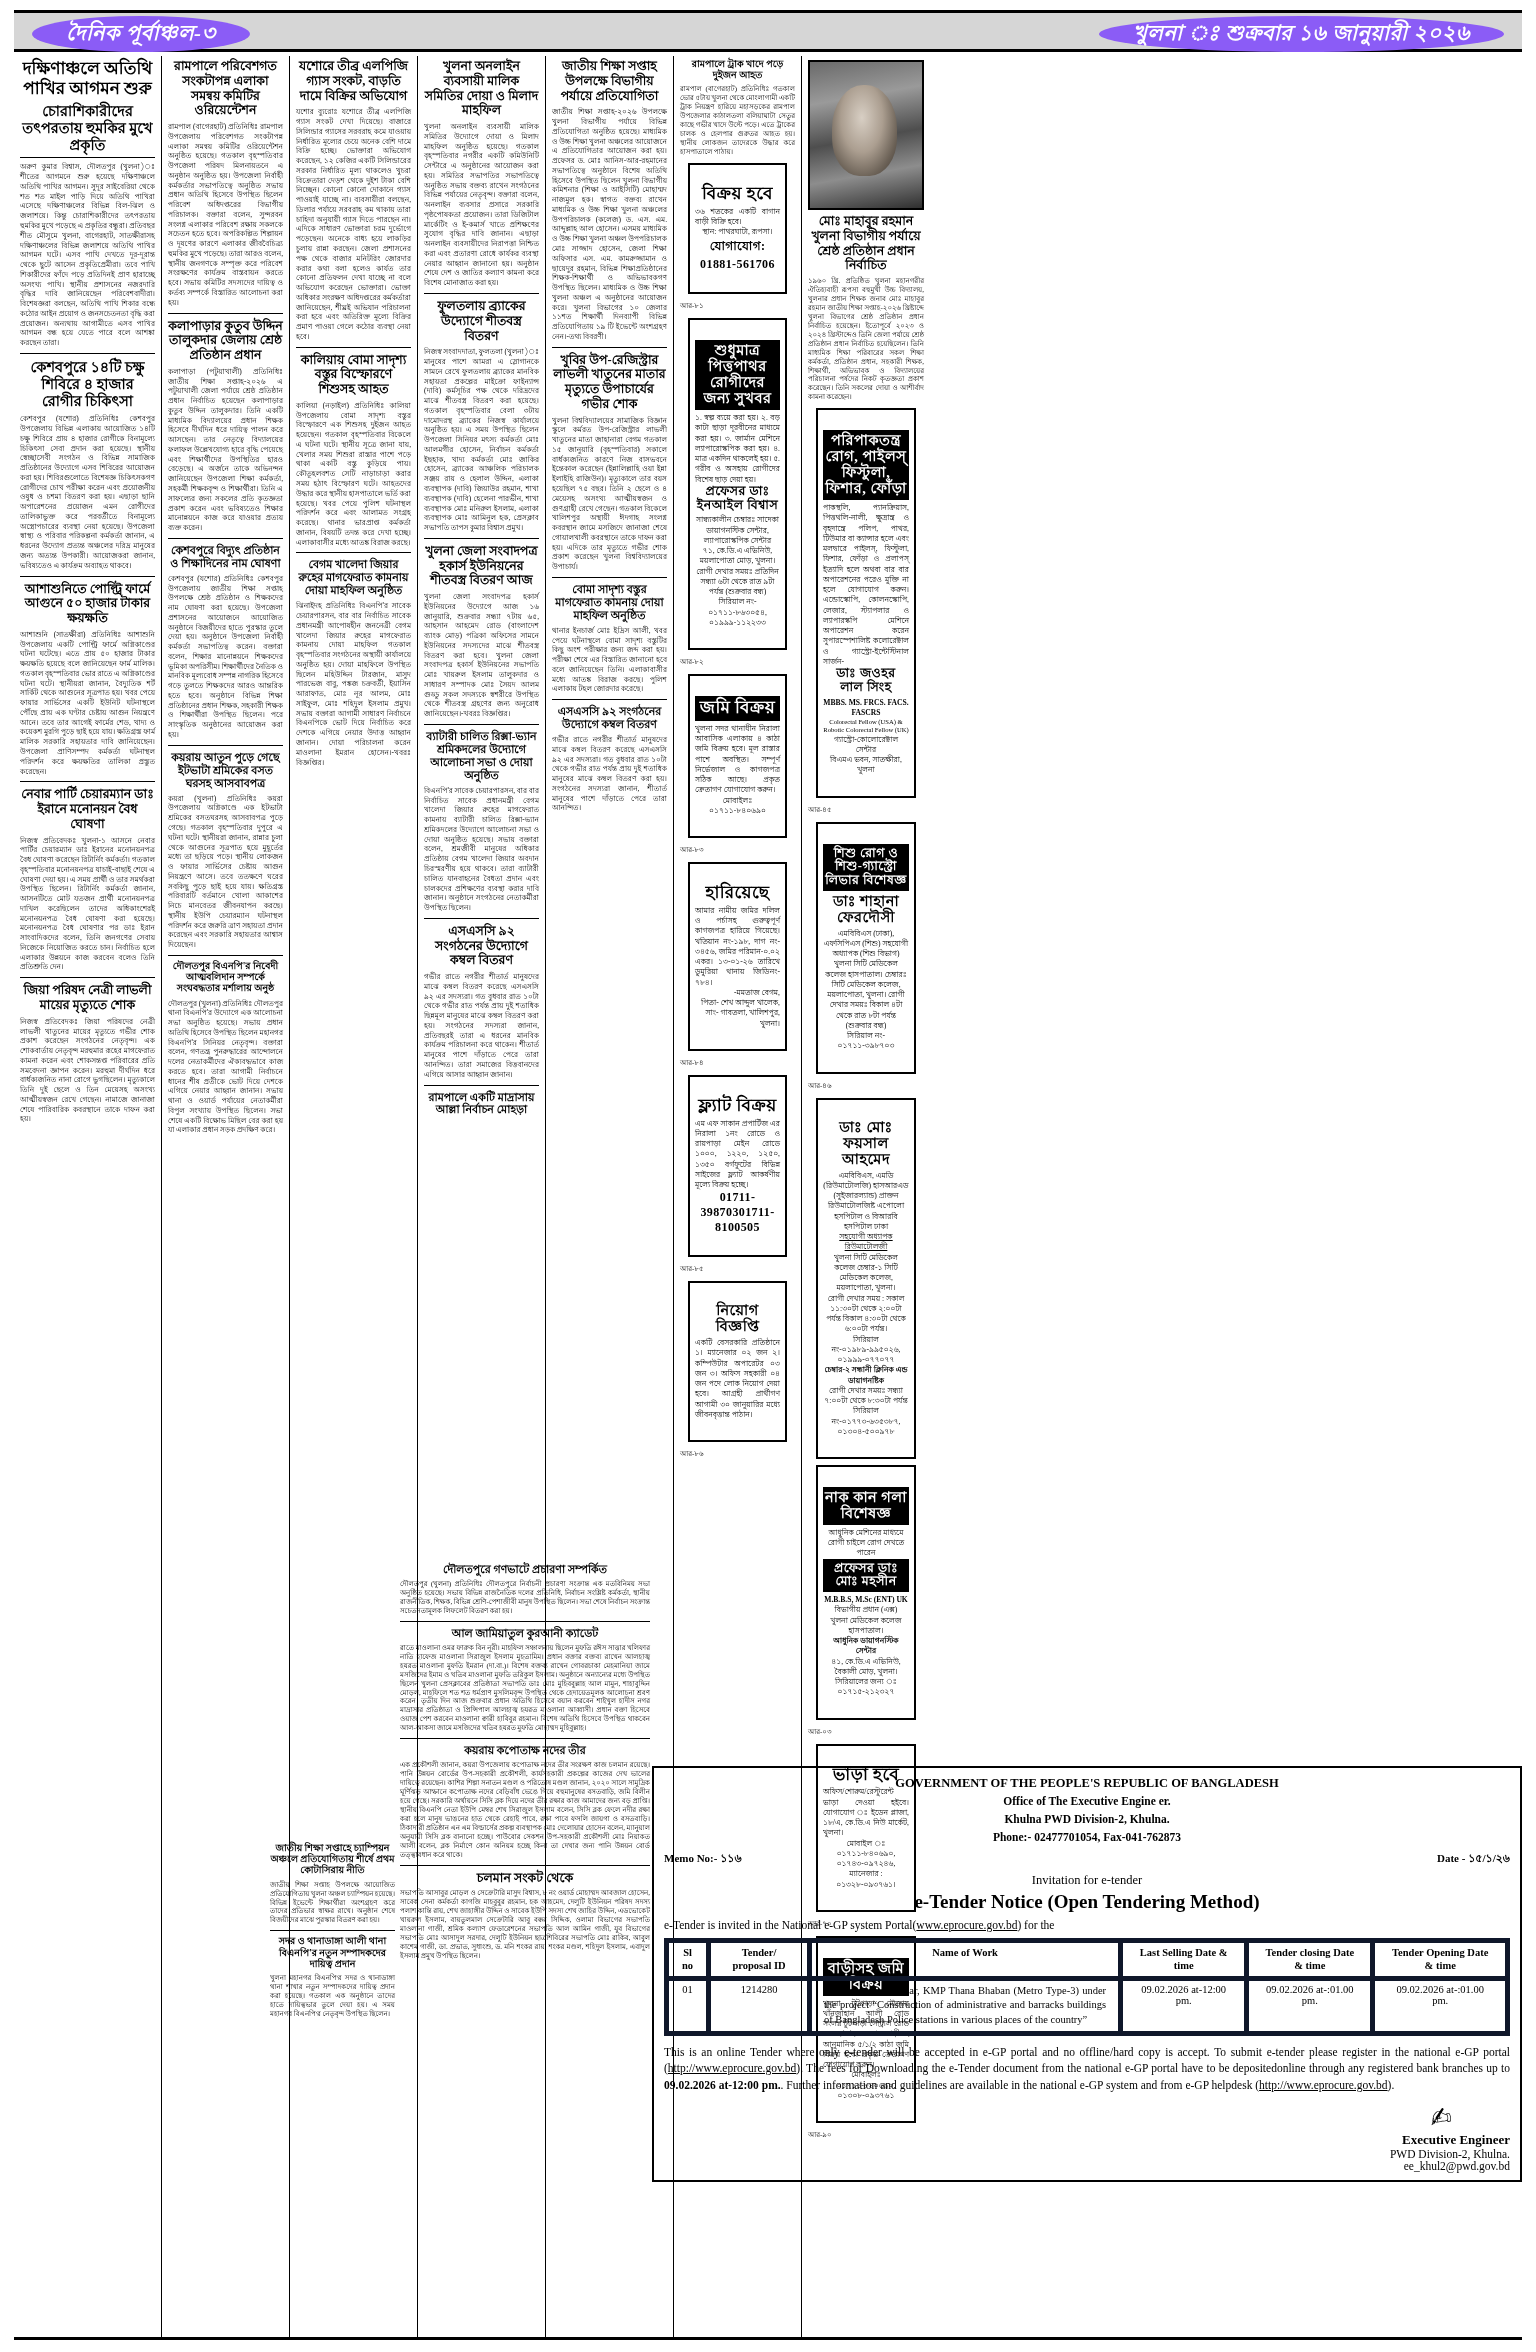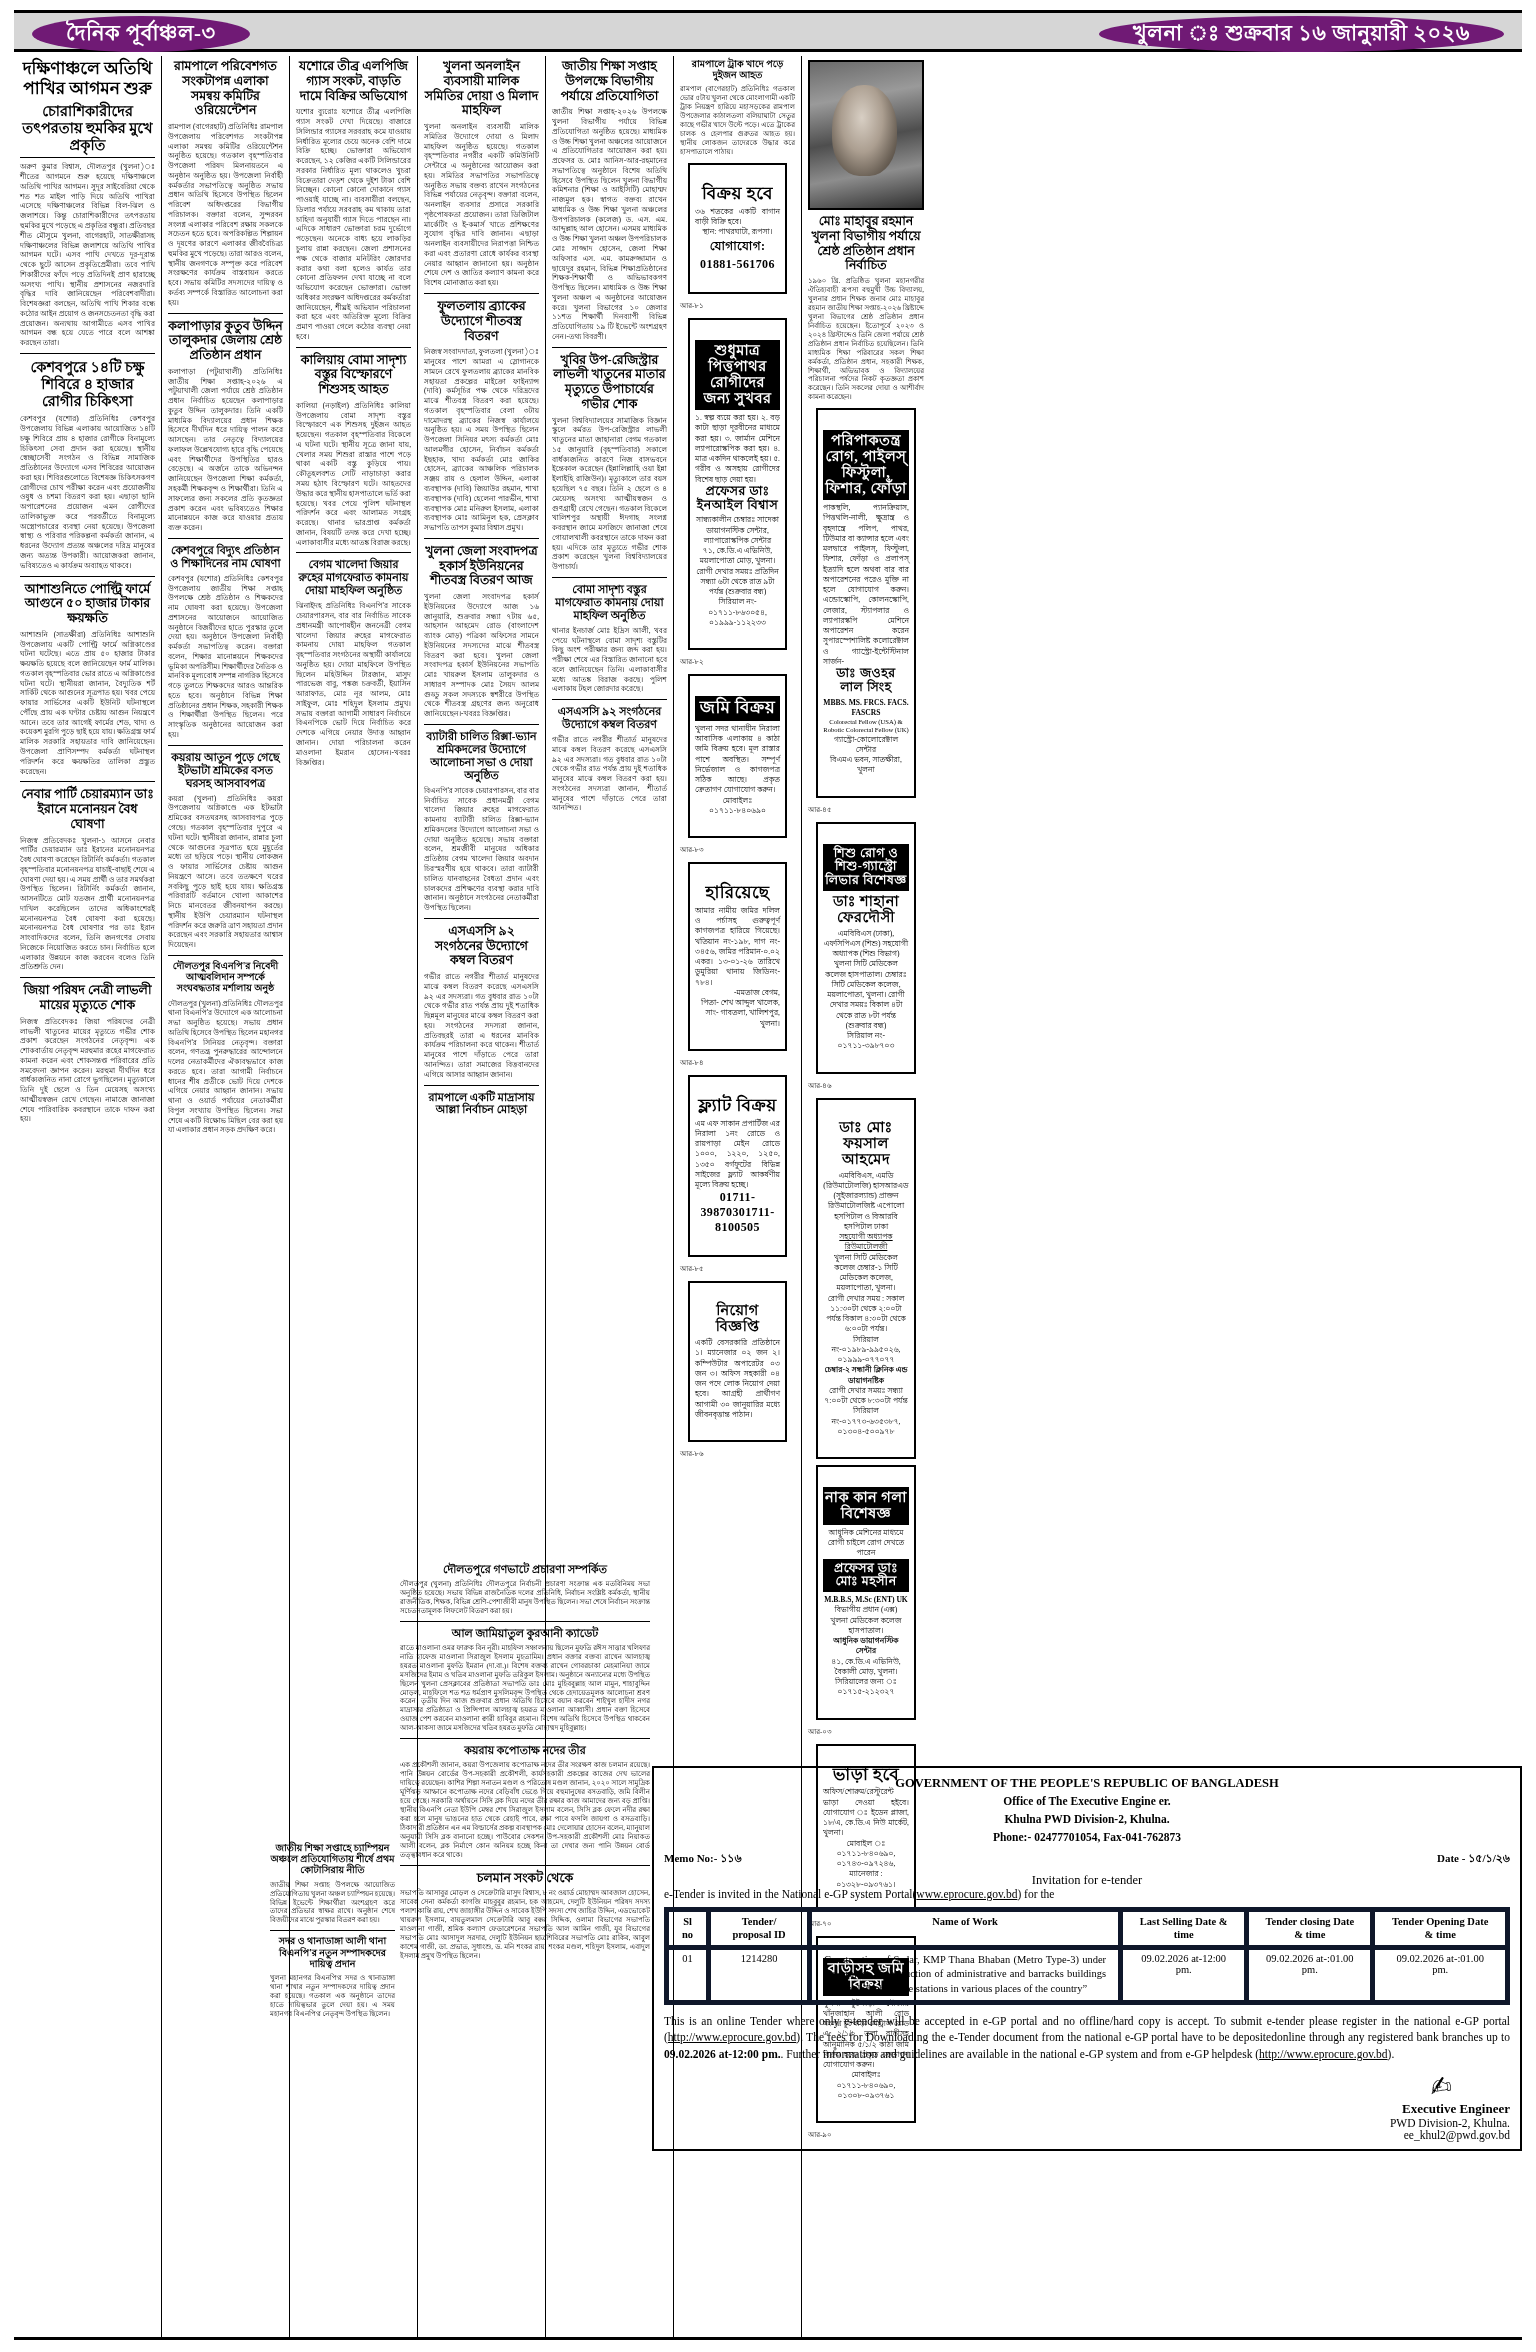--- a/index.html
+++ b/index.html
@@ -14,24 +14,24 @@
 
   
   .masthead {
     position: relative; height: 42px;
     border-top: 3px solid #000; border-bottom: 3px solid #000;
     background: #d6d6d6;
     margin-bottom: 4px;
   }
   .pill {
     position: absolute; top: 3px; height: 36px;
-    background: #701a75; color: #fff;
+    background: #8b5cf6; color: #fff;
     border-radius: 50%/50%;
     display: flex; align-items: center; justify-content: center;
-    font-size: 21px; font-weight: bold; 
+    font-size: 21px; font-weight: bold; font-style: italic;
     letter-spacing: .5px;
     padding: 0 34px;
   }
   .pill.left { left: 18px; }
   .pill.right { right: 18px; }
 
   
   .grid { display: flex; gap: 0; height: 2282px; }
   .col {
     position: relative;
@@ -363,20 +363,21 @@
     <div class="tender">
       <div class="t-gov">GOVERNMENT OF THE PEOPLE'S REPUBLIC OF BANGLADESH</div>
       <div class="t-off">Office of The Executive Engine er.</div>
       <div class="t-off">Khulna PWD Division-2, Khulna.</div>
       <div class="t-off">Phone:- 02477701054, Fax-041-762873</div>
       <div class="t-memo">
         <span>Memo No:- ১১৬</span>
         <span>Date - ১৫/১/২৬</span>
       </div>
       <div class="t-inv">Invitation for e-tender</div>
+      <div class="t-title">e-Tender Notice  (Open Tendering Method)</div>
       <div class="t-lead">
         <span>e-Tender is invited in the National e-GP system Portal(</span><u>www.eprocure.gov.bd</u><span>) for the</span>
       </div>
 
       <table class="t-tbl">
         <thead>
           <tr>
             <th style="width:5%">Sl no</th>
             <th style="width:12%">Tender/ proposal ID</th>
             <th style="width:37%">Name of Work</th>

